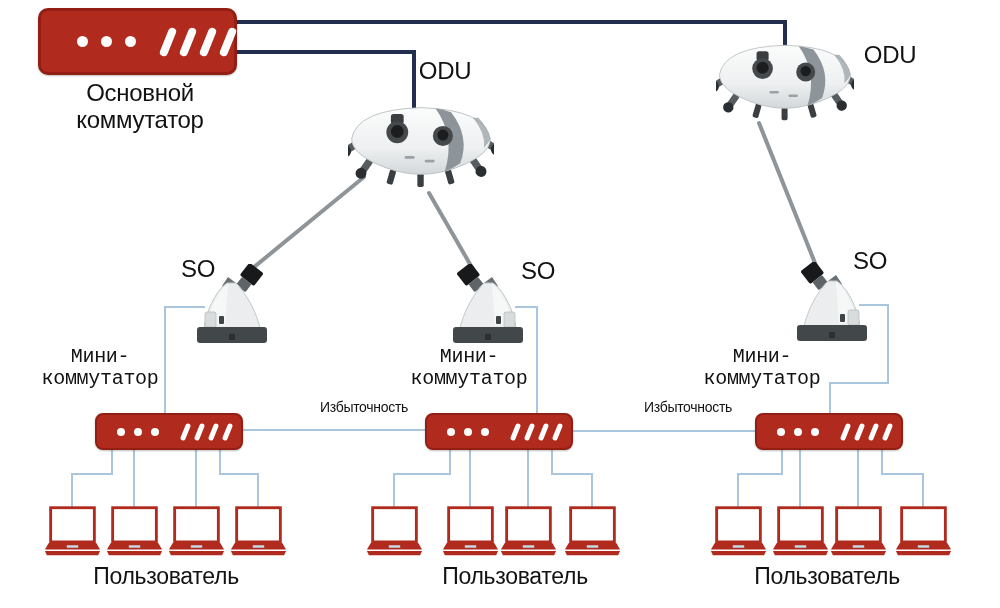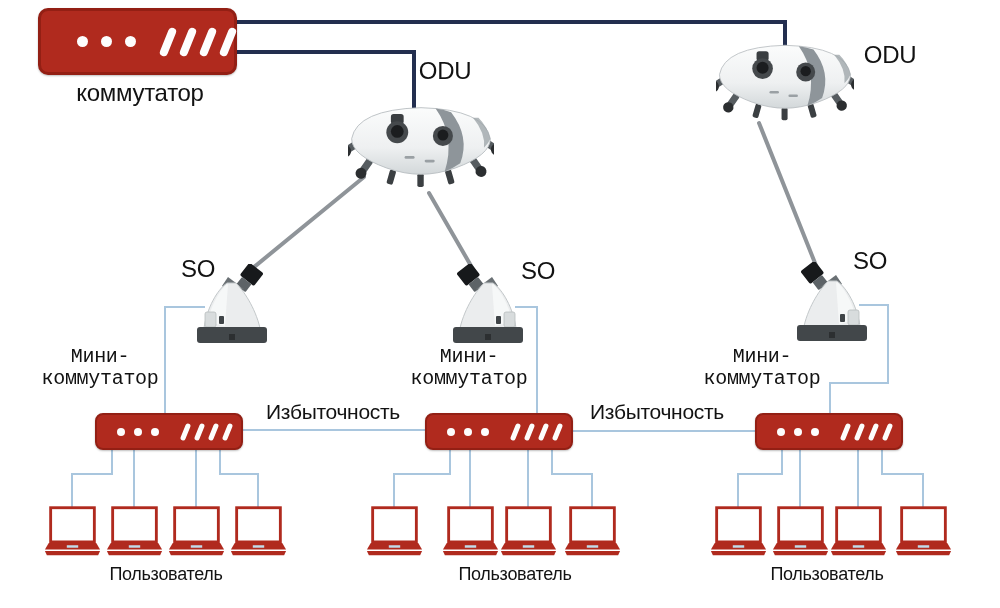--- a/index.html
+++ b/index.html
@@ -30,22 +30,22 @@
   .sw-mini .dots { margin-left:20px; gap:9px; }
   .sw-mini .dot { width:8px; height:8px; }
   .sw-mini .slashes { margin-left:24px; gap:9px; }
   .sw-mini .slash { width:5px; height:18px; border-radius:2.5px; }
 
   
   .lbl { position:absolute; text-align:center; line-height:1.12; letter-spacing:-0.3px; white-space:nowrap; }
   .lbl-main   { left:40px;  top:80px;  width:200px; font-size:24px; }
   .lbl-mini   { width:160px; font-size:20px; top:346px;font-family:Liberation Mono, monospace; }
   .lbl-odu, .lbl-so { font-size:24px; width:84px; }
-  .lbl-red    { font-size:21px; width:150px; top:400px; }
-  .lbl-user   { font-size:18px; width:200px; top:564px; }
+  .lbl-red    { font-size:14px; width:150px; top:400px;text-align:right; }
+  .lbl-user   { font-size:23px; width:200px; top:564px; }
 </style>
 </head>
 <body>
 
 <div class="canvas">
 
   <svg class="wires" viewBox="0 0 1000 608">
 
     <g fill="none" stroke="#232e4f" stroke-width="4">
       <path d="M237,22 H785 V52"></path>
@@ -242,20 +242,21 @@
       <use href="#laptop"></use>
     </svg>
   <svg class="dev" style="left:830px;top:506px;width:57px;height:50px">
       <use href="#laptop"></use>
     </svg>
   <svg class="dev" style="left:895px;top:506px;width:57px;height:50px">
       <use href="#laptop"></use>
     </svg>
 
   <div class="lbl lbl-main">
+    <div>Основной</div>
     <div>коммутатор</div>
   </div>
 
   <div class="lbl lbl-odu" style="left:403px;top:58px">ODU</div>
   <div class="lbl lbl-odu" style="left:848px;top:42px">ODU</div>
 
   <div class="lbl lbl-so" style="left:156px;top:256px">SO</div>
   <div class="lbl lbl-so" style="left:496px;top:258px">SO</div>
   <div class="lbl lbl-so" style="left:828px;top:248px">SO</div>
 

